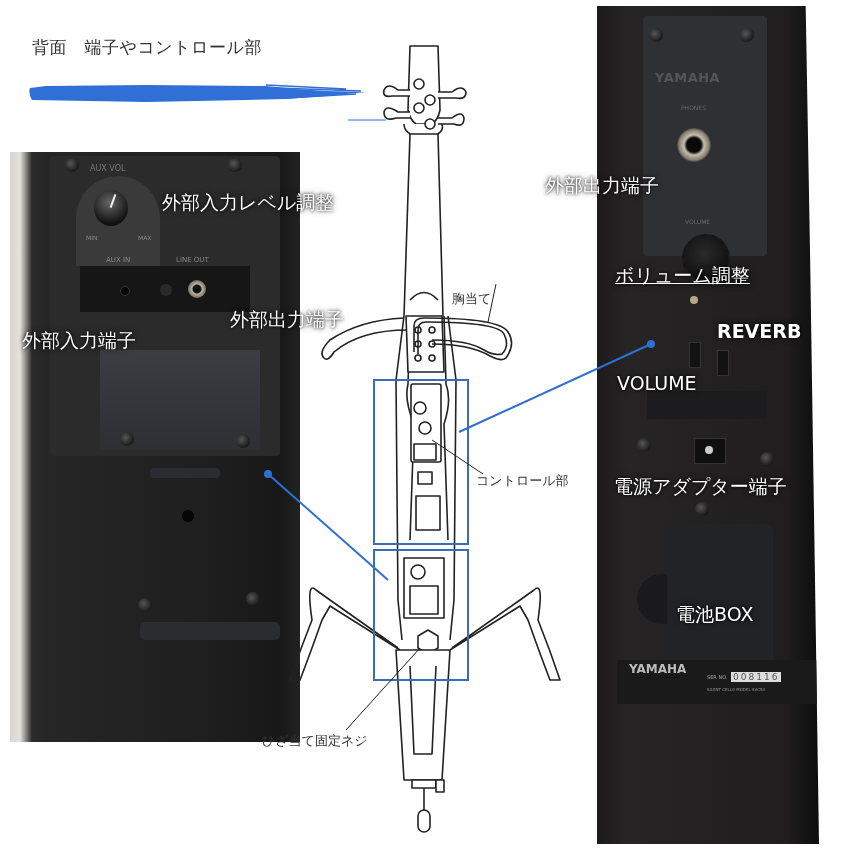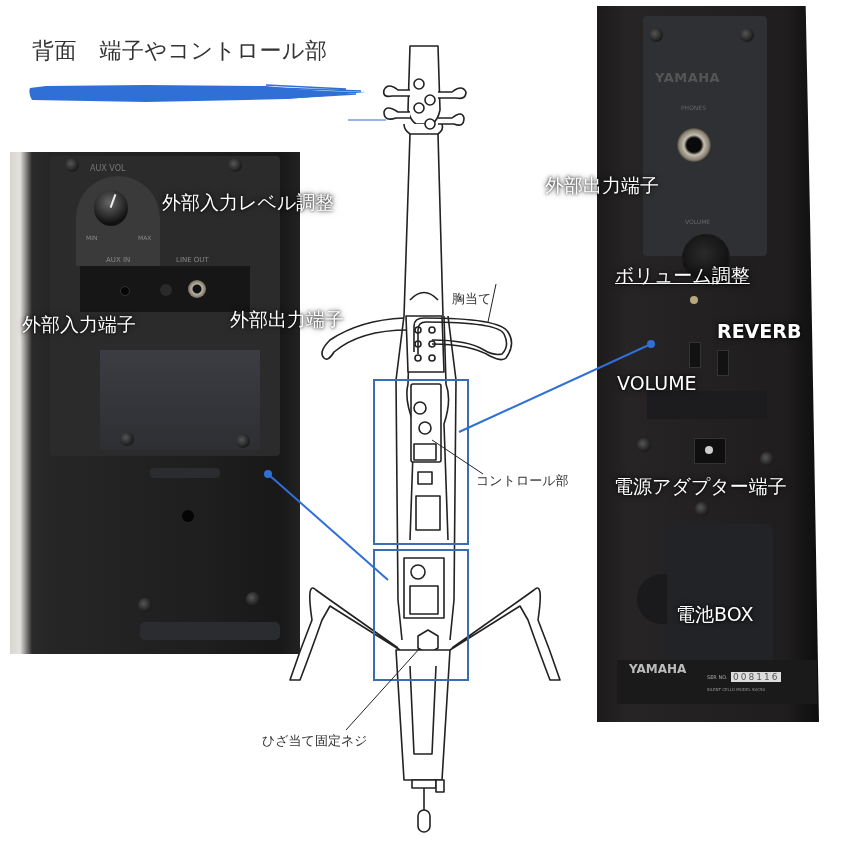--- a/index.html
+++ b/index.html
@@ -1,23 +1,23 @@
 <!DOCTYPE html>
 <html><head>
 <meta charset="utf-8">
 <style>
   html, body { margin:0; padding:0; background:#ffffff; }
   body { width:850px; height:850px; position:relative; overflow:hidden;
          font-family:"DejaVu Sans", "Liberation Sans", sans-serif; }
   .abs { position:absolute; }
-  .title { left:32px; top:36px; font-size:22px; color:#333; letter-spacing:0.5px; white-space:nowrap; }
+  .title { left:32px; top:36px; font-size:17px; color:#333; letter-spacing:0.5px; white-space:nowrap; }
   .brush { left:26px; top:82px; width:340px; height:26px; }
-  .photo-left { left:10px; top:152px; width:290px; height:502px;
+  .photo-left { left:10px; top:152px; width:290px; height:590px;
     background:linear-gradient(90deg,#d8d5cf 0,#e4e2de 10px,#2a2a2a 22px,#262626 40px,#1e1e1e 200px,#181818 270px,#222 290px); }
-  .photo-right { left:597px; top:6px; width:222px; height:716px;
+  .photo-right { left:597px; top:6px; width:222px; height:838px;
     background:linear-gradient(90deg,#1c1a1a 0,#262424 30px,#1f1d1d 190px,#111 215px,#0c0c0c 222px);
     clip-path:polygon(0 0, 94% 0, 96% 30%, 100% 100%, 0 100%); }
   .plate { background:#2e2e30; border-radius:4px; }
   .screw { width:14px; height:14px; border-radius:50%; background:radial-gradient(circle at 40% 40%,#555,#1a1a1a 70%); }
   .lbl-photo { color:#ffffff; font-size:19px; white-space:nowrap;
     text-shadow:0 0 3px rgba(0,0,0,0.9),0 0 6px rgba(0,0,0,0.6); }
   .lbl-draw { color:#333; font-size:13px; white-space:nowrap; }
   svg { position:absolute; left:0; top:0; }
 </style>
 </head>
@@ -154,21 +154,21 @@
   <circle cx="268" cy="474" r="4" fill="#2f6fd6"></circle>
   <line x1="348" y1="120" x2="386" y2="120" stroke="#2f6fd6" stroke-width="1"></line>
 
   <line x1="496" y1="284" x2="488" y2="322" stroke="#222" stroke-width="1"></line>
   <line x1="432" y1="440" x2="483" y2="474" stroke="#222" stroke-width="1"></line>
   <line x1="346" y1="730" x2="420" y2="648" stroke="#222" stroke-width="1"></line>
 </svg>
 
 <div class="abs lbl-photo" style="left:162px;top:190px;">外部入力レベル調整</div>
 <div class="abs lbl-photo" style="left:230px;top:307px;">外部出力端子</div>
-<div class="abs lbl-photo" style="left:22px;top:312px;">外部入力端子</div>
+<div class="abs lbl-photo" style="left:22px;top:328px;">外部入力端子</div>
 
 <div class="abs lbl-photo" style="left:545px;top:173px;">外部出力端子</div>
 <div class="abs lbl-photo" style="left:615px;top:263px;text-decoration:underline;">ボリューム調整</div>
 <div class="abs lbl-photo" style="left:717px;top:320px;font-weight:bold;">REVERB</div>
 <div class="abs lbl-photo" style="left:617px;top:372px;">VOLUME</div>
 <div class="abs lbl-photo" style="left:614px;top:474px;">電源アダプター端子</div>
 <div class="abs lbl-photo" style="left:648px;top:602px;margin-left:28px;">電池BOX</div>
 
 <div class="abs lbl-draw" style="left:452px;top:266px;margin-top:24px;">胸当て</div>
 <div class="abs lbl-draw" style="left:476px;top:472px;text-align:right;">コントロール部</div>

